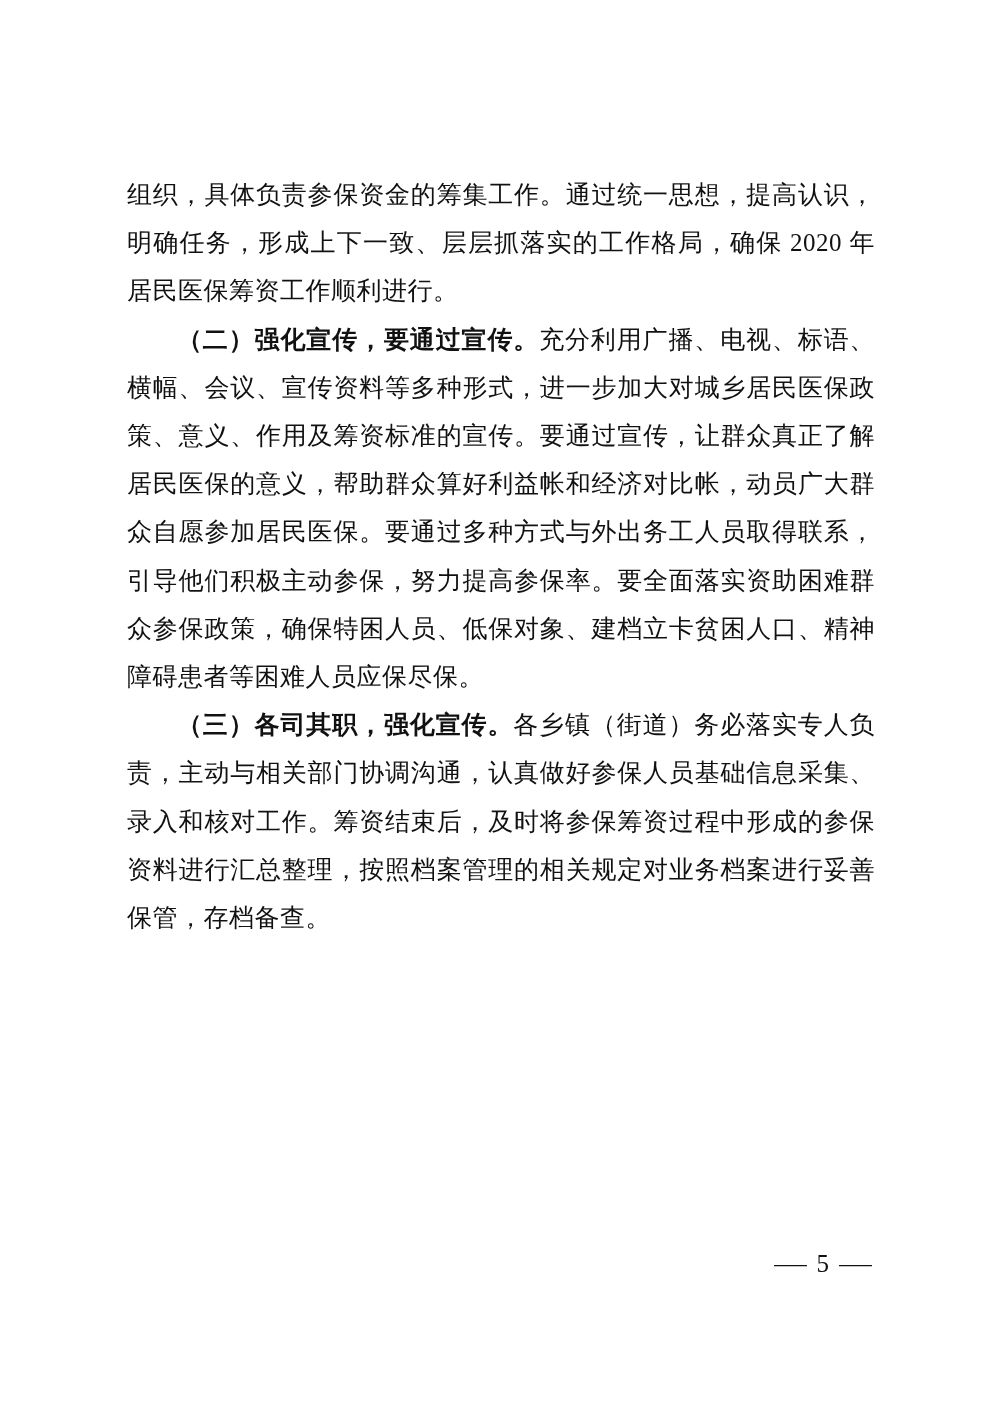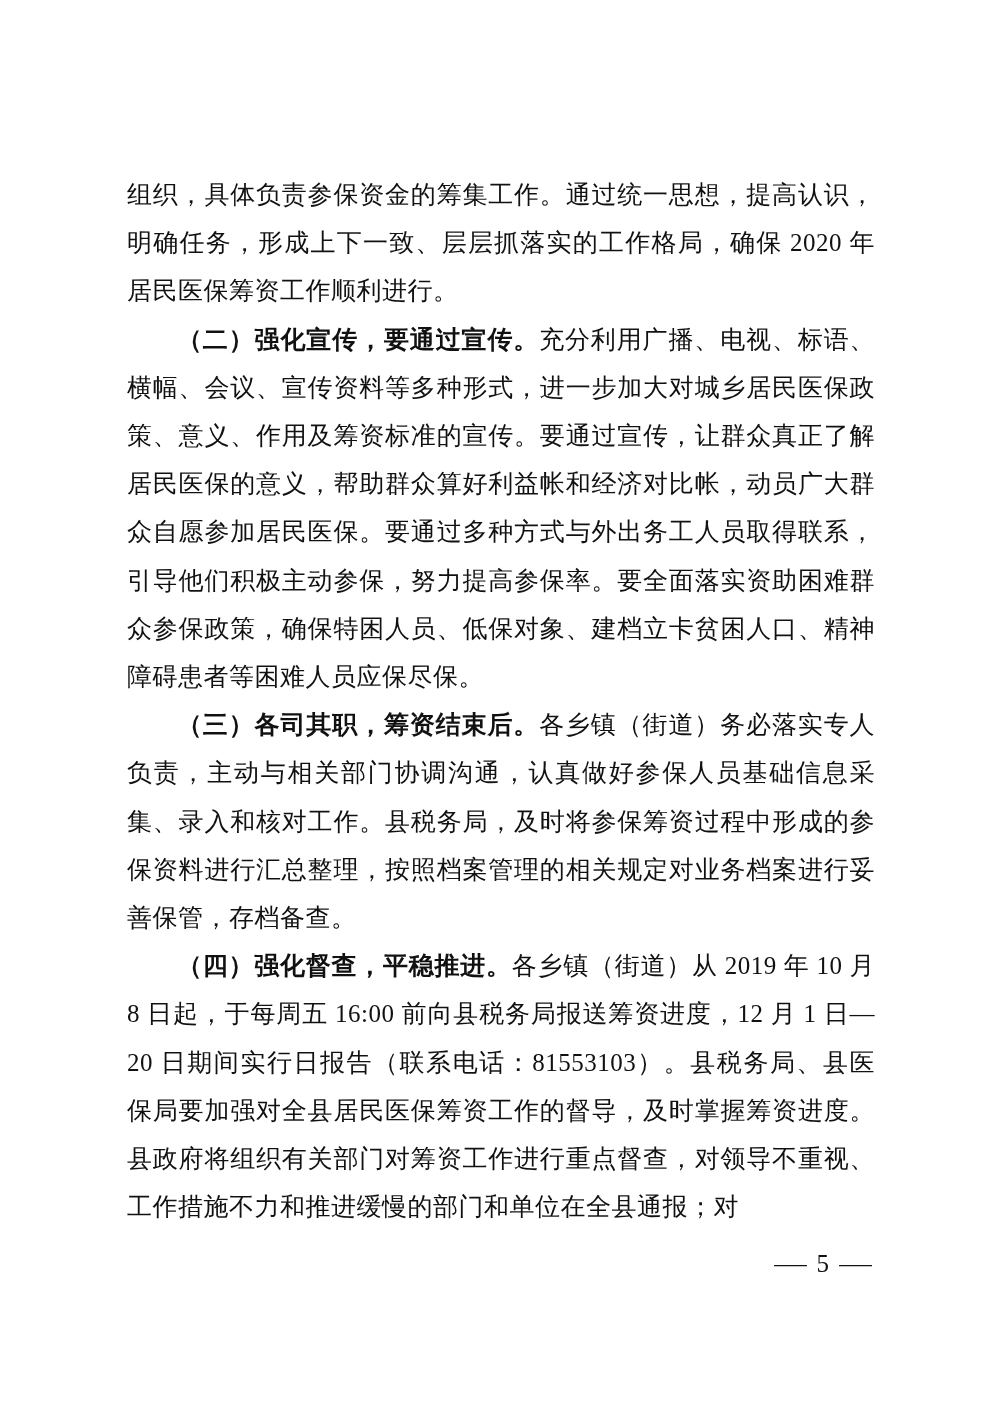--- a/index.html
+++ b/index.html
@@ -60,21 +60,20 @@
 <body>
 
 <div class="sheet">
 
   <div class="doc-body">
 
     <p class="para"><span>组织，具体负责参保资金的筹集工作。通过统一思想，提高认识，明确任务，形成上下一致、层层抓落实的工作格局，确保 2020 年居民医保筹资工作顺利进行。</span></p>
 
     <p class="para indent"><span class="lead">（二）强化宣传，要通过宣传。</span><span>充分利用广播、电视、标语、横幅、会议、宣传资料等多种形式，进一步加大对城乡居民医保政策、意义、作用及筹资标准的宣传。要通过宣传，让群众真正了解居民医保的意义，帮助群众算好利益帐和经济对比帐，动员广大群众自愿参加居民医保。要通过多种方式与外出务工人员取得联系，引导他们积极主动参保，努力提高参保率。要全面落实资助困难群众参保政策，确保特困人员、低保对象、建档立卡贫困人口、精神障碍患者等困难人员应保尽保。</span></p>
 
-    <p class="para indent"><span class="lead">（三）各司其职，筹资结束后。</span><span>各乡镇（街道）务必落实专人负责，主动与相关部门协调沟通，认真做好参保人员基础信息采集、录入和核对工作。县税务局，及时将参保筹资过程中形成的参保资料进行汇总整理，按照档案管理的相关规定对业务档案进行妥善保管，存档备查。</span></p>
+    <p class="para indent"><span class="lead">（三）各司其职，强化宣传。</span><span>各乡镇（街道）务必落实专人负责，主动与相关部门协调沟通，认真做好参保人员基础信息采集、录入和核对工作。筹资结束后，及时将参保筹资过程中形成的参保资料进行汇总整理，按照档案管理的相关规定对业务档案进行妥善保管，存档备查。</span></p>
 
-    <p class="para indent"><span class="lead">（四）强化督查，平稳推进。</span><span>各乡镇（街道）从 2019 年 10 月 8 日起，于每周五 16:00 前向县税务局报送筹资进度，12 月 1 日—20 日期间实行日报告（联系电话：81553103）。县税务局、县医保局要加强对全县居民医保筹资工作的督导，及时掌握筹资进度。县政府将组织有关部门对筹资工作进行重点督查，对领导不重视、工作措施不力和推进缓慢的部门和单位在全县通报；对</span></p>
 
   </div>
 
   <div class="page-footer"><span class="dash">—</span><span class="num">5</span><span class="dash">—</span></div>
 
 </div>
 
 </body></html>

